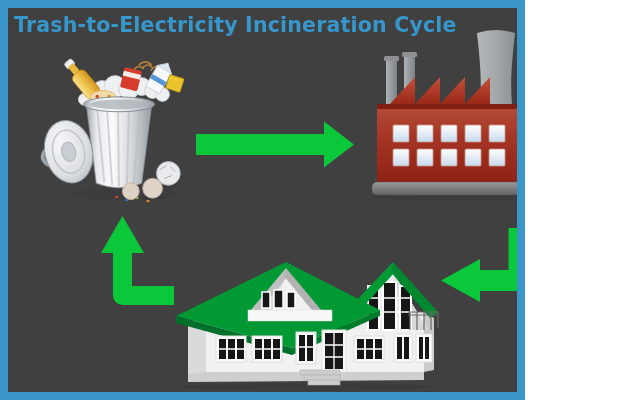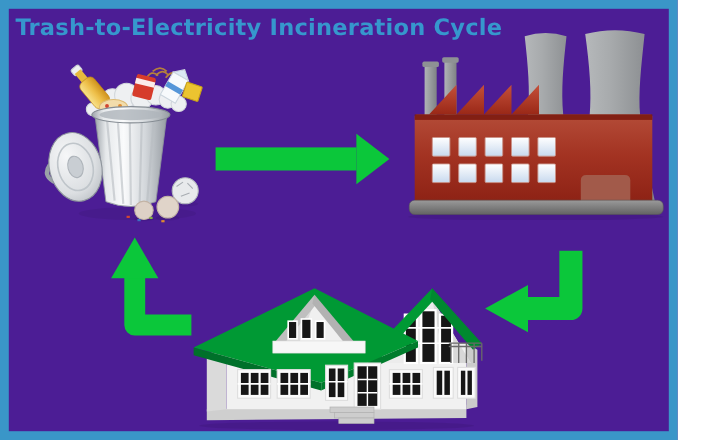--- a/index.html
+++ b/index.html
@@ -1,21 +1,21 @@
 <!DOCTYPE html>
 <html style="--border-blue: #3a96c8; --title-blue: #3697cd; --arrow-green: #0bc73a; --roof-green: #009934; --roof-green-dark: #00702a; --factory-red: #a33322; --tower-gray: #a7aaac; --house-wall: #f1f1f1;"><head>
 <meta charset="utf-8">
 <style>
   html,body{margin:0;padding:0;background:#fff;}
   .frame{
     position:relative;
-    width:616px;height:400px;
+    width:525px;height:400px;
     box-sizing:border-box;
     border:8px solid var(--border-blue,#3a96c8);
-    background:#4c1d95;
+    background:#404040;
     overflow:hidden;
     font-family:"DejaVu Sans","Liberation Sans",sans-serif;
   }
   .title{
     position:absolute;left:6px;top:5px;
     font-size:20.5px;font-weight:bold;
     color:var(--title-blue,#3697cd);
     letter-spacing:0.2px;
     white-space:nowrap;
     margin:0;

